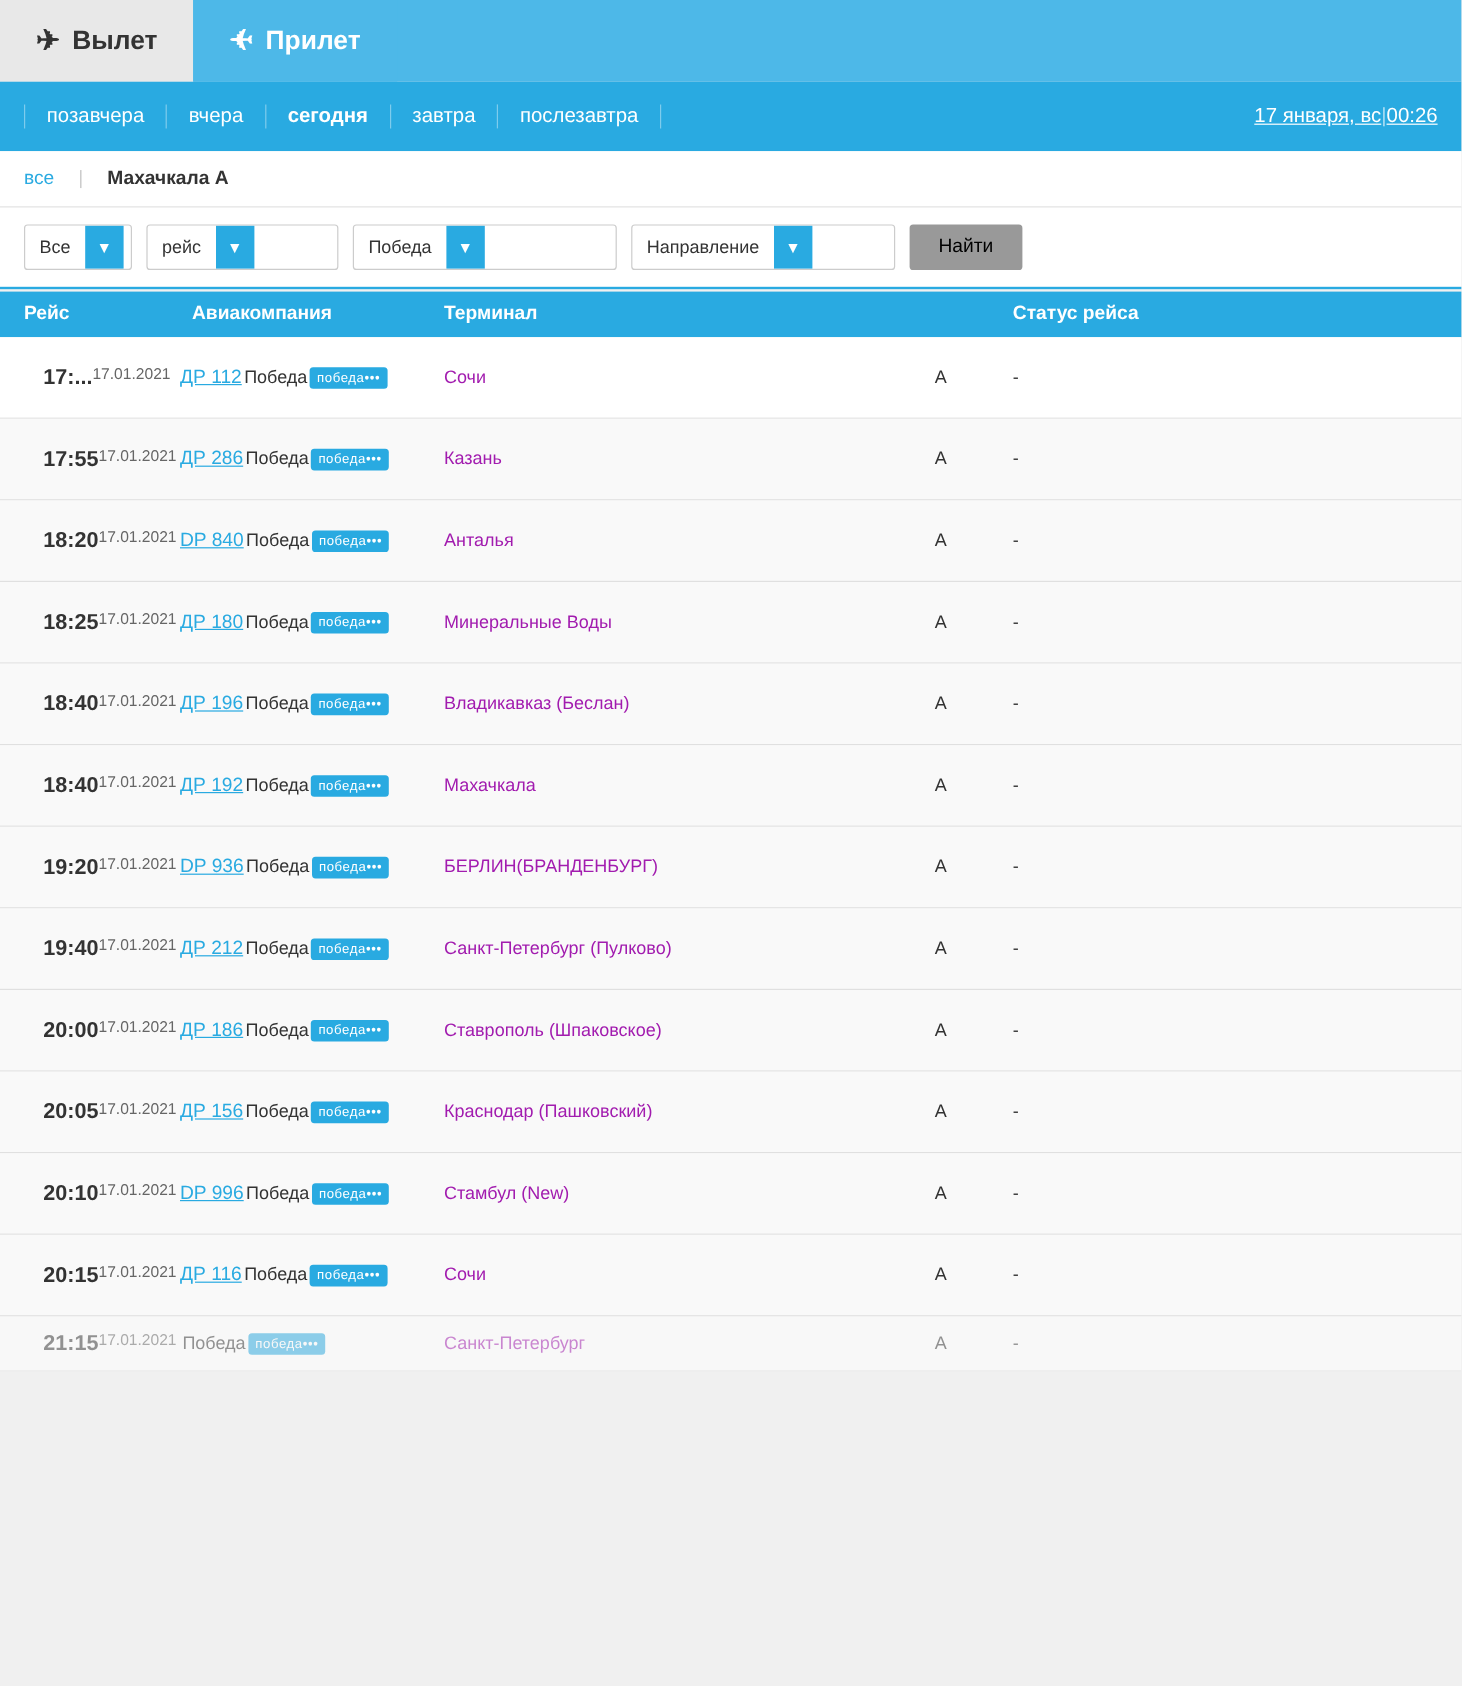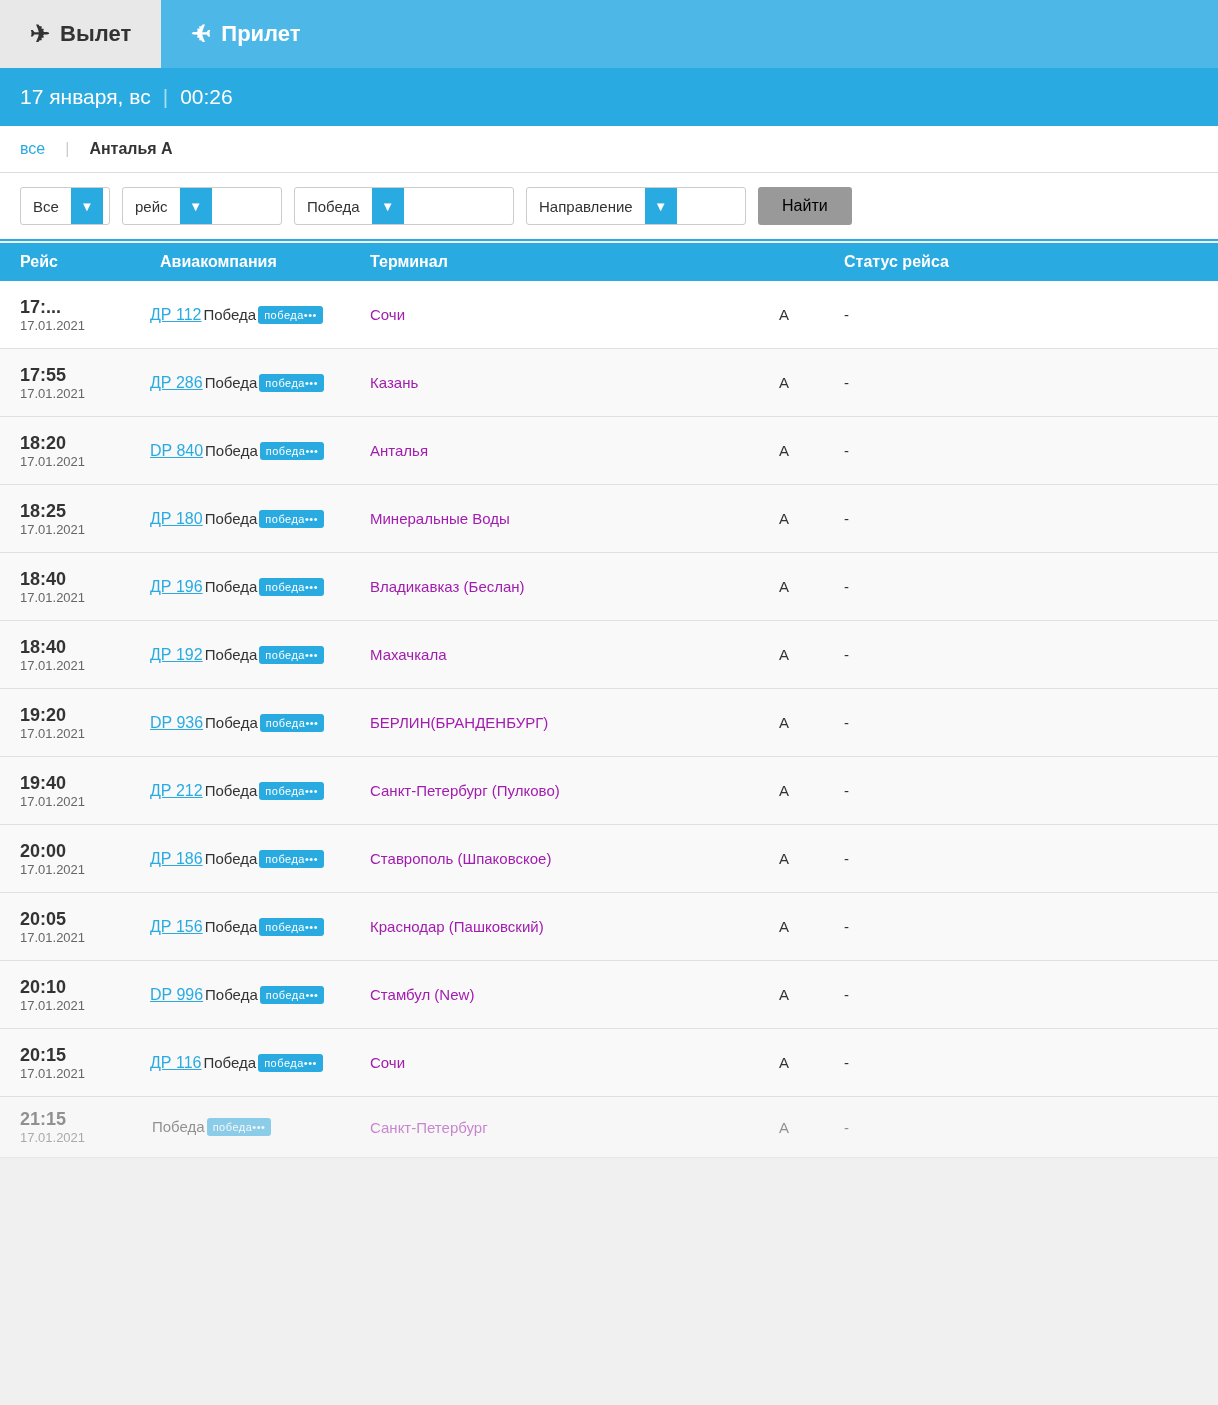--- a/index.html
+++ b/index.html
@@ -59,24 +59,25 @@
       font-size: 17px;
       padding: 0 18px;
       cursor: pointer;
       text-decoration: none;
       border-right: 1px solid rgba(255,255,255,0.4);
     }
     .date-link:first-child { border-left: 1px solid rgba(255,255,255,0.4); }
     .date-link.active { font-weight: bold; }
     .date-info {
       color: #fff;
-      font-size: 21px;
-      display: flex;
-      align-items: center;
-      gap: 12px;
+      font-size: 17px;
+      display: flex;
+      align-items: center;
+      gap: 0;
+      text-decoration: underline;
     }
     .date-info .sep { color: rgba(255,255,255,0.6); }
 
     
     .terminal-bar {
       background: #fff;
       padding: 14px 20px;
       display: flex;
       gap: 20px;
       align-items: center;
@@ -153,21 +154,21 @@
       display: grid;
       grid-template-columns: 130px 220px 1fr 120px 1fr;
       background: #fff;
       border-bottom: 1px solid #e0e0e0;
       padding: 12px 20px;
       align-items: center;
       min-height: 68px;
     }
     .flight-row:nth-child(even) { background: #f9f9f9; }
 
-    .time-col { display: flex; flex-direction: column; }
+    .time-col { display: flex; flex-direction: row; margin-left: 16px; }
     .time-val { font-size: 18px; font-weight: bold; color: #333; }
     .date-val { font-size: 13px; color: #666; }
 
     .flight-num { color: #29aae1; font-size: 16px; text-decoration: underline; cursor: pointer; }
 
     .airline-col { display: flex; align-items: flex-start; gap: 2px; }
     .airline-name { font-size: 15px; color: #333; }
 
     .logo-badge {
       background: #29aae1;
@@ -192,31 +193,38 @@
     <span class="tab-icon">✈</span>
     <span>Вылет</span>
   </div>
   <div class="tab active">
     <span class="tab-icon" style="transform:scaleX(-1); display:inline-block;">✈</span>
     <span>Прилет</span>
   </div>
 </div>
 
 <div class="date-nav">
+  <div class="date-nav-links">
+    <a class="date-link">позавчера</a>
+    <a class="date-link">вчера</a>
+    <a class="date-link active">сегодня</a>
+    <a class="date-link">завтра</a>
+    <a class="date-link">послезавтра</a>
+  </div>
   <div class="date-info">
     <span>17 января, вс</span>
     <span class="sep">|</span>
     <span>00:26</span>
   </div>
 </div>
 
 <div class="terminal-bar">
   <a class="terminal-link">все</a>
   <span class="terminal-sep">|</span>
-  <a class="terminal-link active">Анталья А</a>
+  <a class="terminal-link active">Махачкала А</a>
 </div>
 
 <div class="filters-bar">
   <div class="filter-select sm">
     <span class="select-label">Все</span>
     <span class="select-arrow">▼</span>
   </div>
   <div class="filter-select md">
     <span class="select-label">рейс</span>
     <span class="select-arrow">▼</span>

